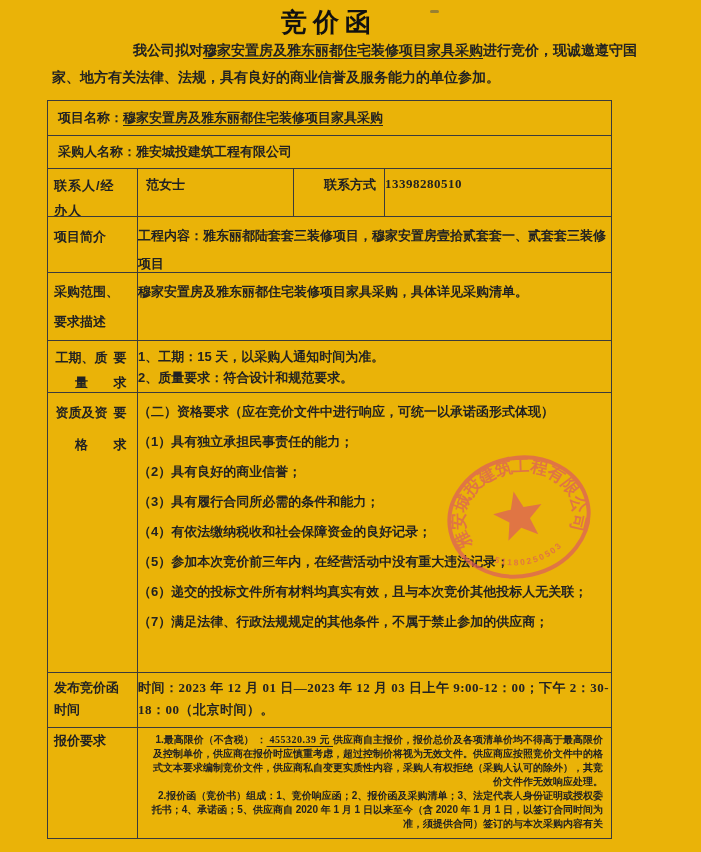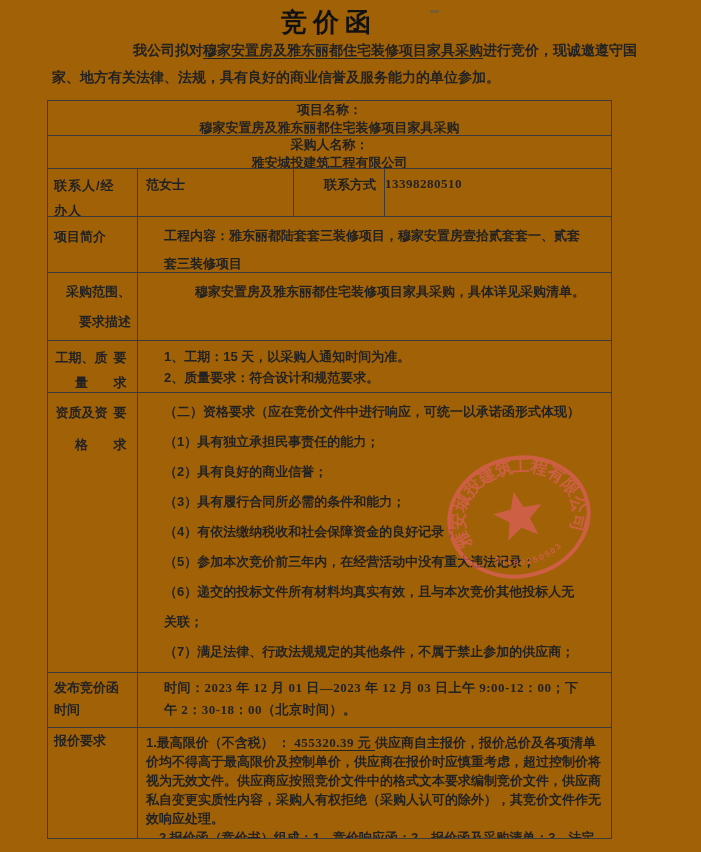--- a/index.html
+++ b/index.html
@@ -1,58 +1,58 @@
 <!DOCTYPE html>
 <html><head>
 <meta charset="utf-8">
 <style>
   html,body{margin:0;padding:0;background:#e9e9e9;}
-  .page{position:relative;width:701px;height:852px;background:#a16207;
+  .page{position:relative;width:701px;height:852px;background:#eab308;
         font-family:"Liberation Sans",sans-serif;color:#222;overflow:hidden;}
   .title{position:absolute;top:5px;left:0;width:658px;text-align:center;
          font-size:26px;font-weight:bold;letter-spacing:6px;color:#111;}
   .speck{position:absolute;left:430px;top:10px;width:9px;height:3px;background:#555;
          opacity:.55;border-radius:2px;}
   .intro{position:absolute;left:52px;top:37px;width:596px;font-size:14px;
          line-height:27px;font-weight:bold;text-indent:81px;word-break:break-all;}
   .u{text-decoration:underline;text-underline-offset:3px;}
   .num{font-family:"Liberation Serif",serif;letter-spacing:.5px;}
 
   
   .tbl{position:absolute;left:47px;top:100px;width:565px;border:1.6px solid #3b3b3b;
        font-size:13px;font-weight:bold;box-sizing:border-box;background:transparent;}
   .row{display:flex;border-top:1.5px solid #3b3b3b;box-sizing:border-box;}
   .row.first{border-top:none;}
-  .cell{box-sizing:border-box;overflow:hidden;flex-direction:column;}
+  .cell{box-sizing:border-box;overflow:hidden;}
   .cell + .cell{border-left:1.5px solid #3b3b3b;}
   .full{flex:1;display:flex;align-items:center;padding:0 10px;white-space:nowrap;}
   .lblcell{flex:0 0 89px;width:89px;padding:4px 6px;}
-  .content{flex:1;padding:4px 26px;word-break:break-all;}
+  .content{flex:1;padding:4px 0;word-break:break-all;}
   .hr1{height:34px;} .hr2{height:33px;} .hr3{height:48px;} .hr4{height:56px;}
-  .hr5{height:68px;text-align:right;} .hr6{height:52px;} .hr7{height:280px;} .hr8{height:55px;}
+  .hr5{height:68px;} .hr6{height:52px;} .hr7{height:280px;} .hr8{height:55px;}
   .hr9{height:111px;}
   .c2{flex:0 0 156px;padding:7px 8px;} .c3{flex:0 0 91px;padding:7px 8px;text-align:right;}
   .c4{flex:1;padding:7px 0;}
   .vcenter{display:flex;flex-direction:row;justify-content:space-between;}
   .tcenter{text-align:center;}
   .r3lbl .line{line-height:25px;letter-spacing:1px;}
   .r4lbl{padding-top:11px;}
   .r4 .content{padding-top:5px;line-height:28px;}
   .r5lbl .line{line-height:30px;}
   .r5 .content{padding-top:10px;}
   .r6lbl .line{line-height:25px;}
   .r6 .content{padding-top:5px;}
   .r6 .content .line{line-height:21px;}
   .r7lbl .line{line-height:32px;}
   .r7 .content{padding-top:4px;}
   .r7 .content .line{line-height:30px;}
   .r8lbl .line{line-height:22px;}
   .r8 .content{padding-top:4px;line-height:22px;}
   .r9 .content{padding:5px 8px 0;}
-  .p1,.p2{font-size:13px;line-height:19px;word-break:break-all;}
+  .p1,.p2{font-size:10px;line-height:14px;word-break:break-all;text-align:right;}
   .p2{text-indent:1em;}
 
   
   .stamp{position:absolute;left:439px;top:449px;width:160px;height:136px;
          opacity:.72;pointer-events:none;}
   .stamp text{font-family:"Liberation Sans",sans-serif;font-weight:bold;}
 </style>
 </head>
 <body>
 

